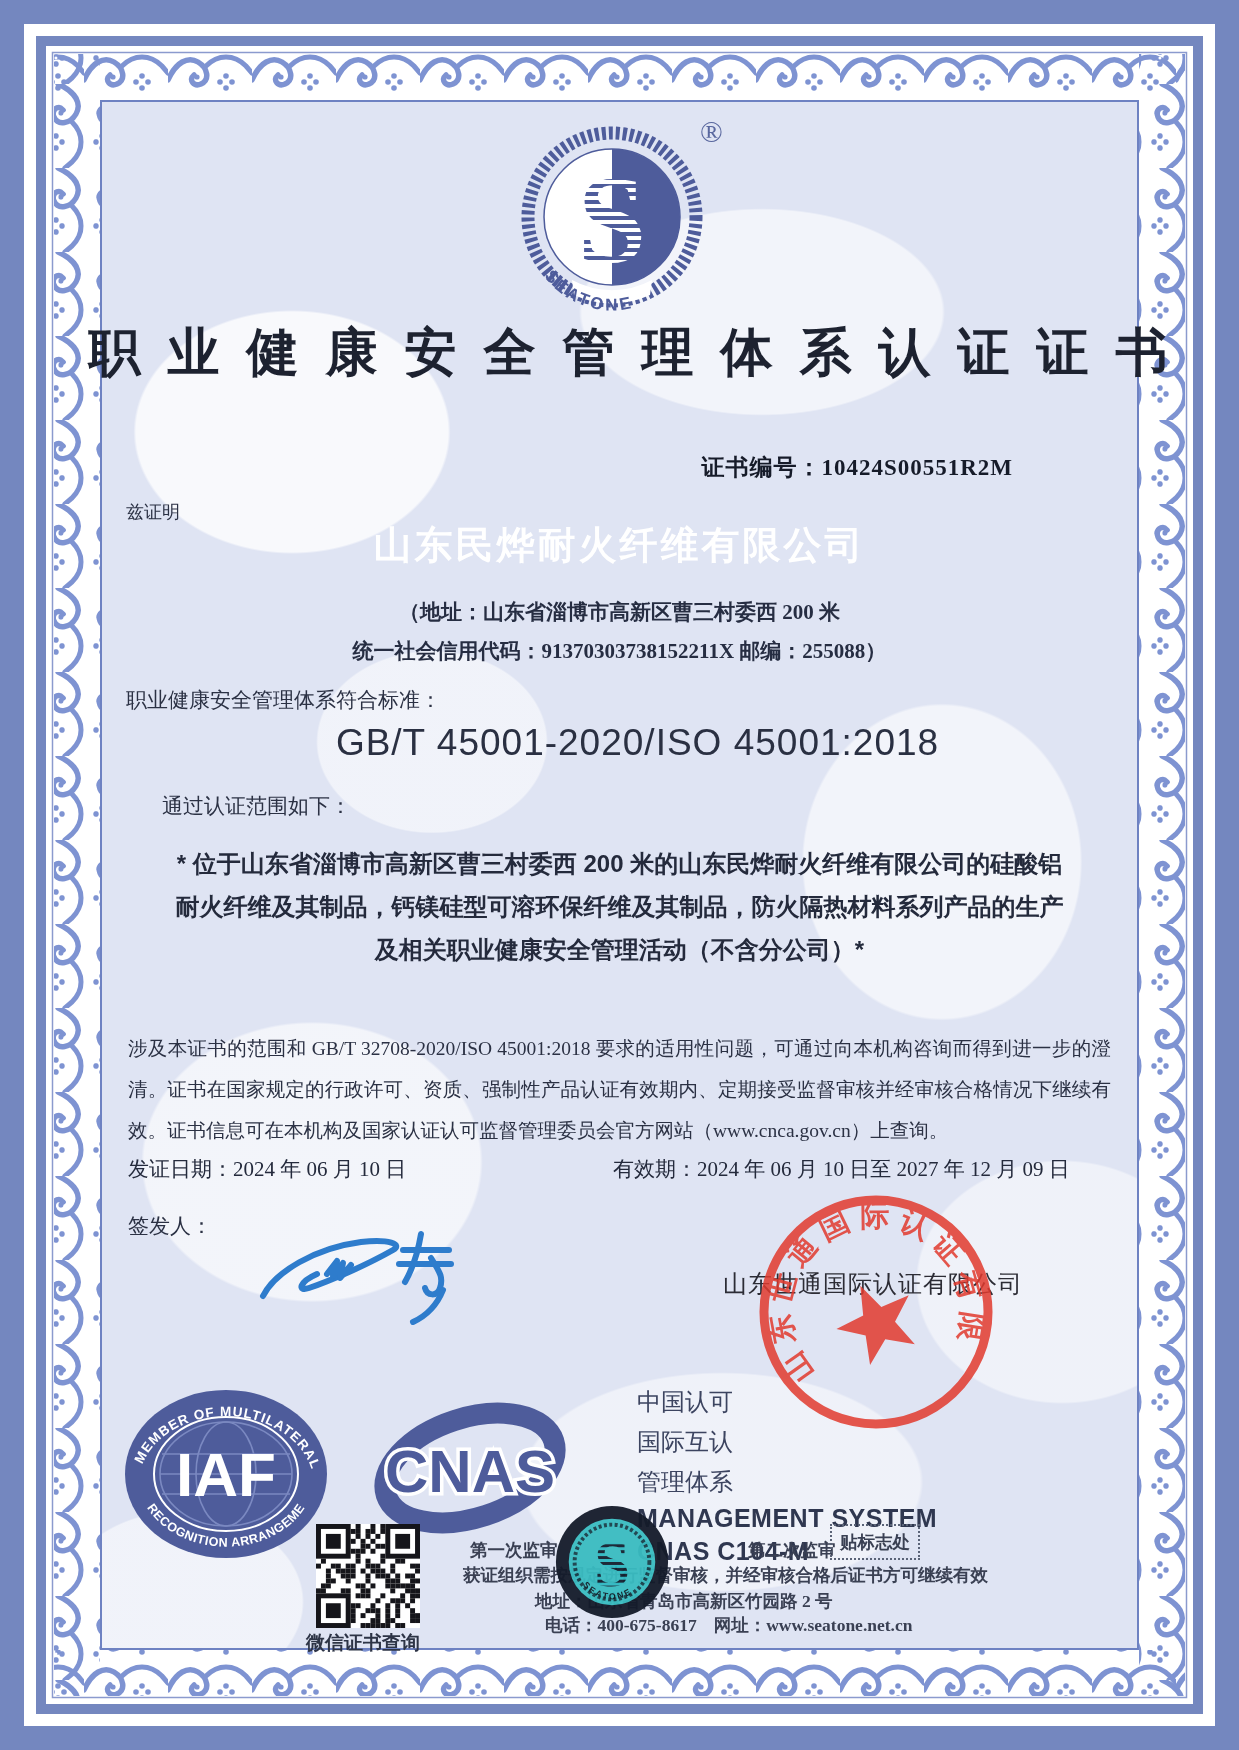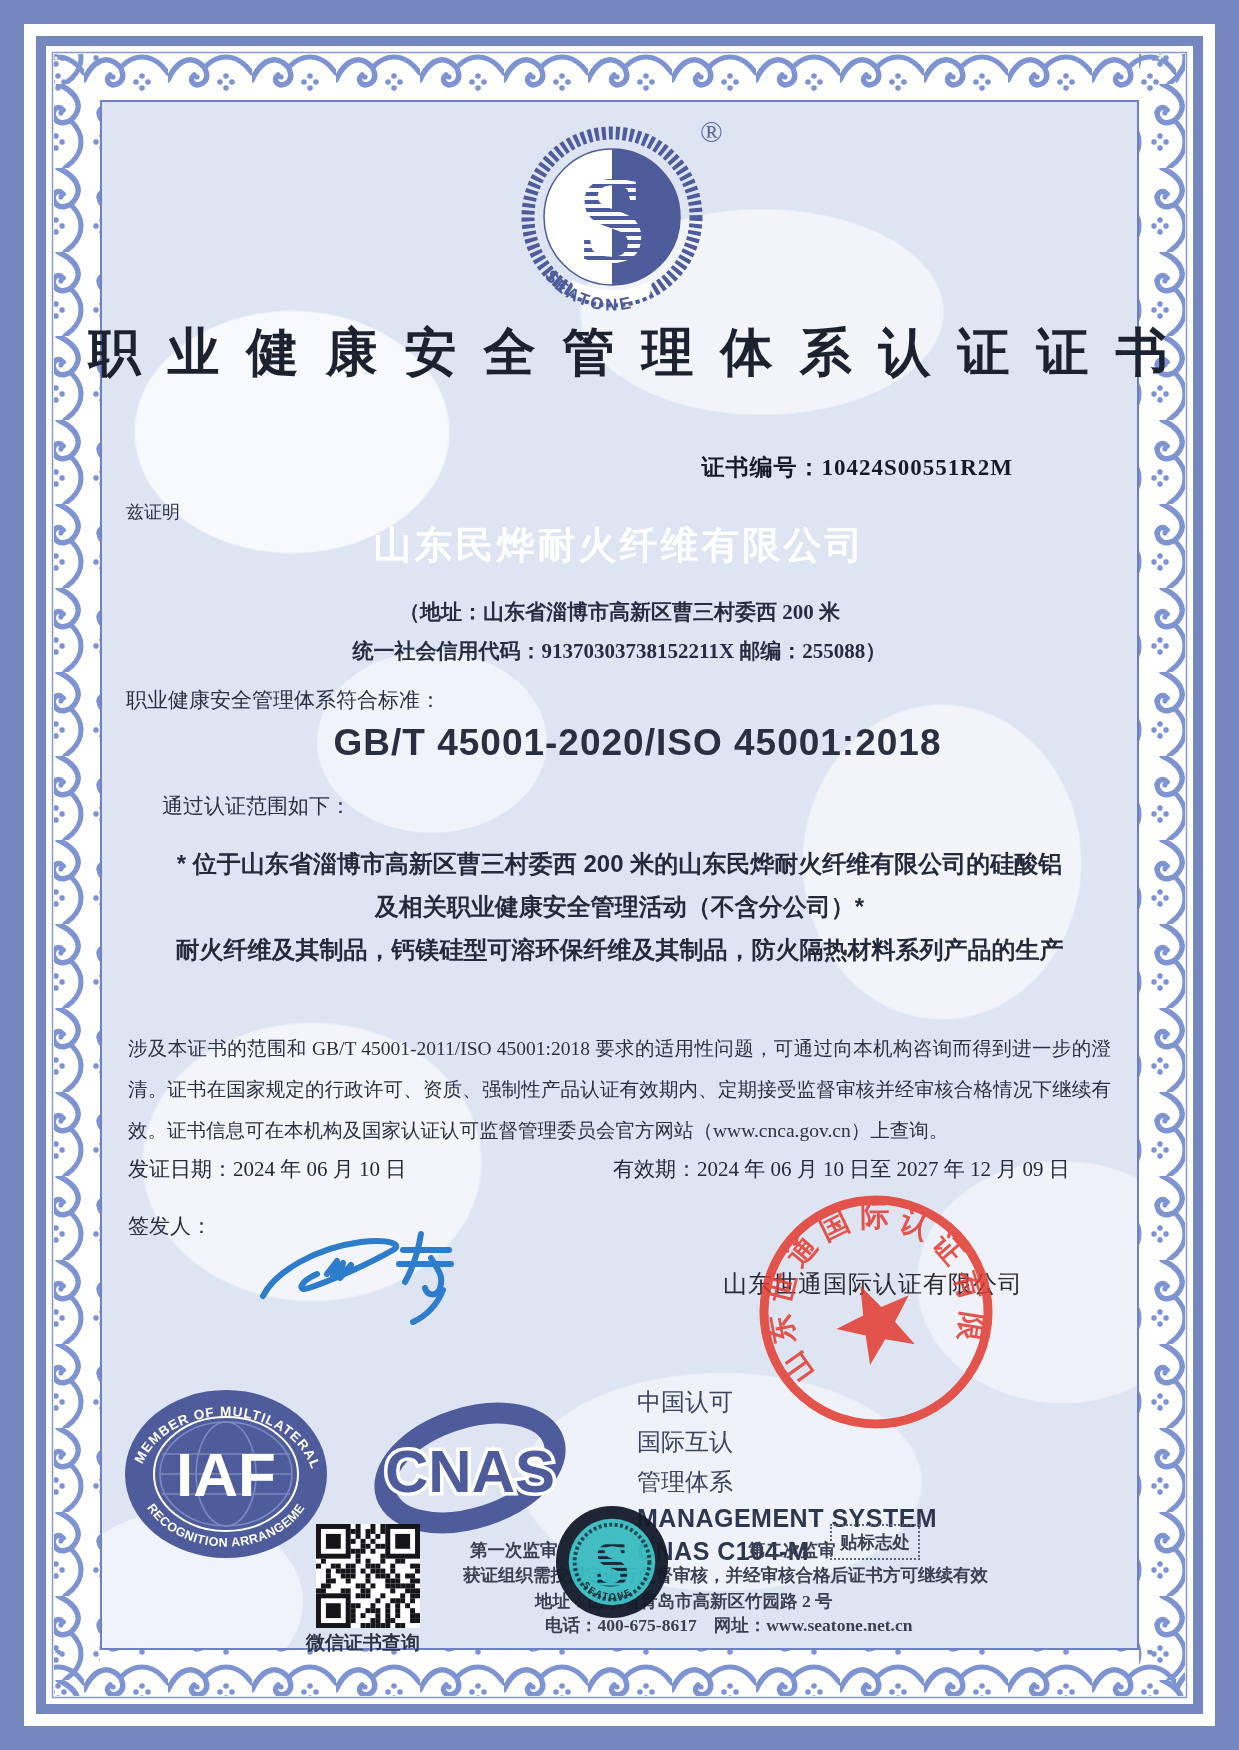--- a/index.html
+++ b/index.html
@@ -33,21 +33,21 @@
     left:0;right:0;top:318px;text-align:center;
     font-size:52px;font-weight:bold;color:#1d2230;
     letter-spacing:27px;padding-left:44px;white-space:nowrap;
   }
   .cert-no{right:226px;top:452px;font-size:23px;font-weight:bold;color:#161b29;letter-spacing:1px;}
   .intro{left:126px;top:500px;font-size:18px;color:#2b3144;}
   .company{left:0;right:0;top:520px;text-align:center;font-size:38px;font-weight:bold;color:#ffffff;letter-spacing:3px;}
   .addr{left:0;right:0;top:598px;text-align:center;font-size:21px;font-weight:bold;color:#262d42;}
   .credit{left:0;right:0;top:637px;text-align:center;font-size:21px;font-weight:bold;color:#262d42;}
   .std-label{left:126px;top:686px;font-size:21px;color:#2b3144;}
-  .standard{left:16px;right:0;top:722px;text-align:center;font-size:37px;font-weight:700;color:#2a3042;letter-spacing:1px;padding-left:20px;}
+  .standard{left:16px;right:0;top:722px;text-align:center;font-size:37px;font-weight:400;color:#2a3042;letter-spacing:1px;padding-left:20px;}
   .scope-label{left:126px;top:792px;font-size:21px;color:#2b3144;margin-left:36px;}
   .scope{left:102px;width:1035px;top:842px;text-align:center;font-size:24px;font-weight:bold;color:#242a3c;line-height:43px;}
   .legal{left:128px;width:983px;top:1028px;font-size:19.5px;color:#2b3144;line-height:41px;text-align:justify;}
   .issue-date{left:128px;top:1155px;font-size:21px;color:#242a3c;}
   .validity{left:613px;top:1155px;font-size:21px;color:#242a3c;}
   .signer{left:128px;top:1212px;font-size:21px;color:#2b3144;}
   .issuer-name{left:723px;top:1268px;font-size:24px;color:#2c2c35;letter-spacing:1px;}
   .accred{left:637px;top:1382px;}
   .accred .zh{font-size:24px;color:#3c4460;line-height:40px;font-family:"Liberation Sans","DejaVu Sans",sans-serif;}
   .accred .en{font-size:25px;font-weight:bold;color:#2f3750;line-height:33px;font-family:"Liberation Sans","DejaVu Sans",sans-serif;letter-spacing:.5px;}
@@ -146,25 +146,25 @@
   <div class="abs company sans">山东民烨耐火纤维有限公司</div>
   <div class="abs addr">（地址：山东省淄博市高新区曹三村委西 200 米</div>
   <div class="abs credit">统一社会信用代码：91370303738152211X  邮编：255088）</div>
 
   <div class="abs std-label">职业健康安全管理体系符合标准：</div>
   <div class="abs standard sans">GB/T 45001-2020/ISO 45001:2018</div>
 
   <div class="abs scope-label">通过认证范围如下：</div>
   <div class="abs scope sans">
     <div>* 位于山东省淄博市高新区曹三村委西 200 米的山东民烨耐火纤维有限公司的硅酸铝</div>
+    <div>耐火纤维及其制品，钙镁硅型可溶环保纤维及其制品，防火隔热材料系列产品的生产</div>
     <div>及相关职业健康安全管理活动（不含分公司）*</div>
-    <div>耐火纤维及其制品，钙镁硅型可溶环保纤维及其制品，防火隔热材料系列产品的生产</div>
-  </div>
-
-  <div class="abs legal">涉及本证书的范围和 GB/T 45001-2011/ISO 45001:2018 要求的适用性问题，可通过向本机构咨询而得到进一步的澄清。证书在国家规定的行政许可、资质、强制性产品认证有效期内、定期接受监督审核并经审核合格情况下继续有效。证书信息可在本机构及国家认证认可监督管理委员会官方网站（www.cnca.gov.cn）上查询。</div>
+  </div>
+
+  <div class="abs legal">涉及本证书的范围和 GB/T 32708-2020/ISO 45001:2018 要求的适用性问题，可通过向本机构咨询而得到进一步的澄清。证书在国家规定的行政许可、资质、强制性产品认证有效期内、定期接受监督审核并经审核合格情况下继续有效。证书信息可在本机构及国家认证认可监督管理委员会官方网站（www.cnca.gov.cn）上查询。</div>
 
   <div class="abs issue-date">
     <span>发证日期：</span><span>2024 年 06 月 10 日</span>
   </div>
   <div class="abs validity">
     <span>有效期：</span><span>2024 年 06 月 10 日至 2027 年 12 月 09 日</span>
   </div>
 
   <div class="abs signer">签发人：</div>
 

